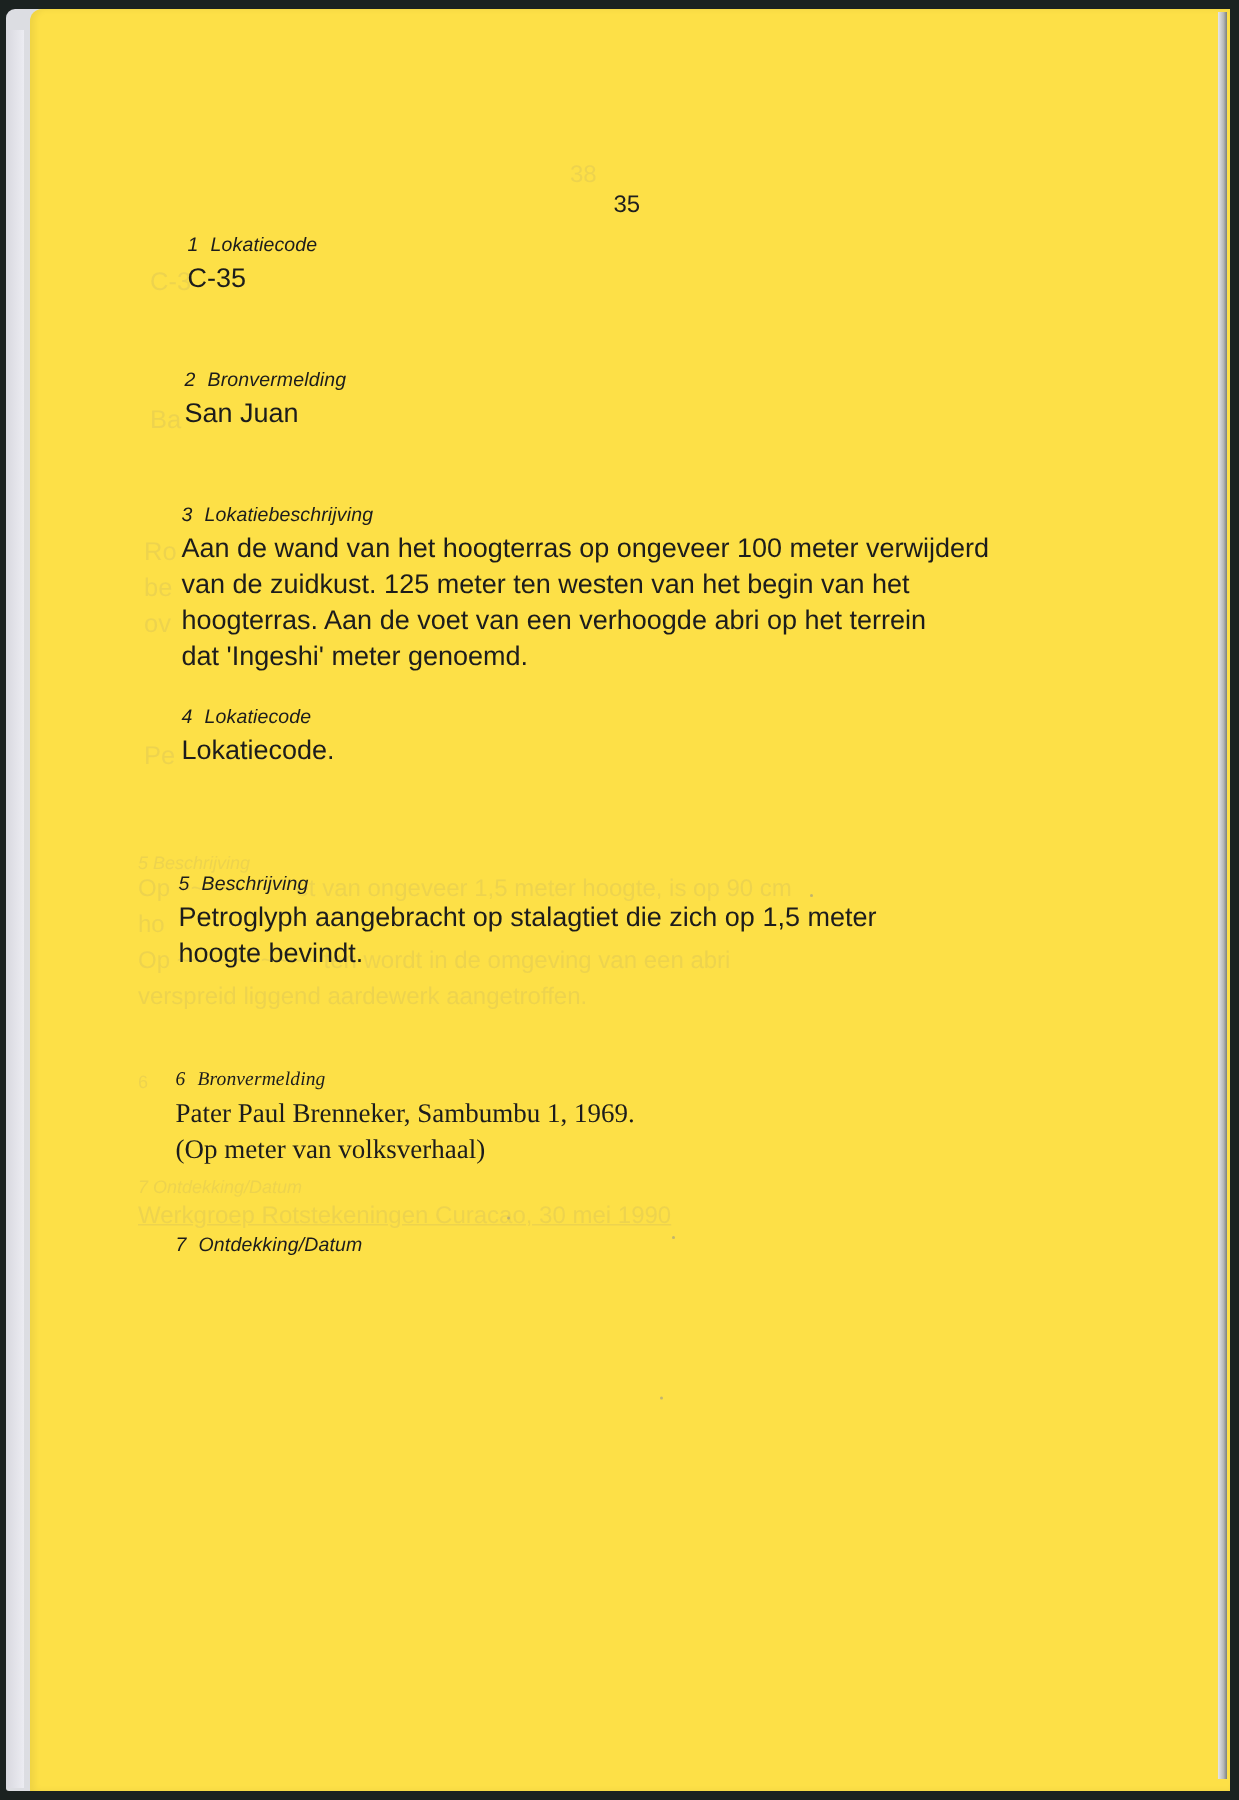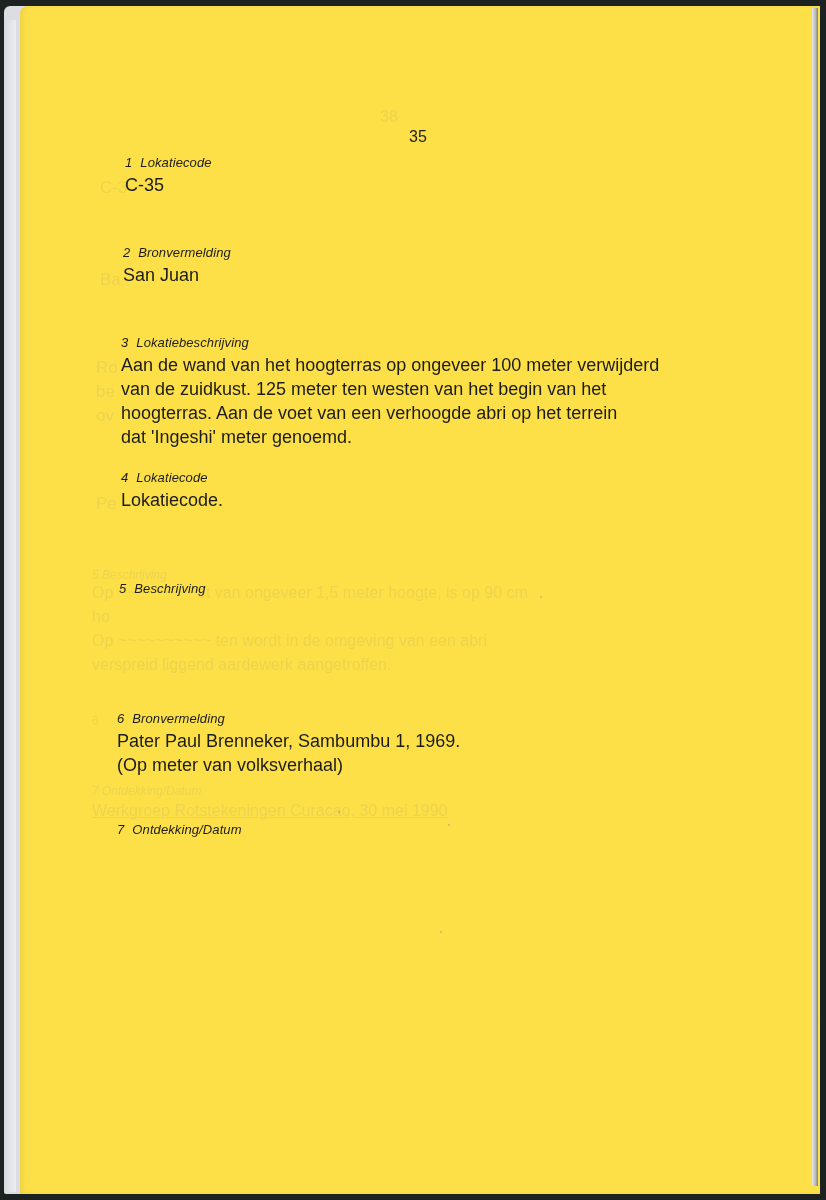--- a/index.html
+++ b/index.html
@@ -156,23 +156,27 @@
 
 <div class="section" style="left:121px; top:470px;">
   <span class="label"><span class="num">4</span><span>Lokatiecode</span></span>
   <span class="value">
     <span class="line">Lokatiecode.</span>
   </span>
 </div>
 
 <div class="section" style="left:119px; top:581px;">
   <span class="label"><span class="num">5</span><span>Beschrijving</span></span>
+  <span class="value">
+    <span class="line">Petroglyph aangebracht op stalagtiet die zich op 1,5 meter</span>
+    <span class="line">hoogte bevindt.</span>
+  </span>
 </div>
 
-<div class="section" style="left:117px; top:711px;">
+<div class="section" style="left:117px; top:711px;font-family:Liberation Serif, serif;">
   <span class="label"><span class="num">6</span><span>Bronvermelding</span></span>
   <span class="value">
     <span class="line">Pater Paul Brenneker, Sambumbu 1, 1969.</span>
     <span class="line">(Op meter van volksverhaal)</span>
   </span>
 </div>
 
 <div class="section" style="left:117px; top:822px;">
   <span class="label"><span class="num">7</span><span>Ontdekking/Datum</span></span>
 </div>

